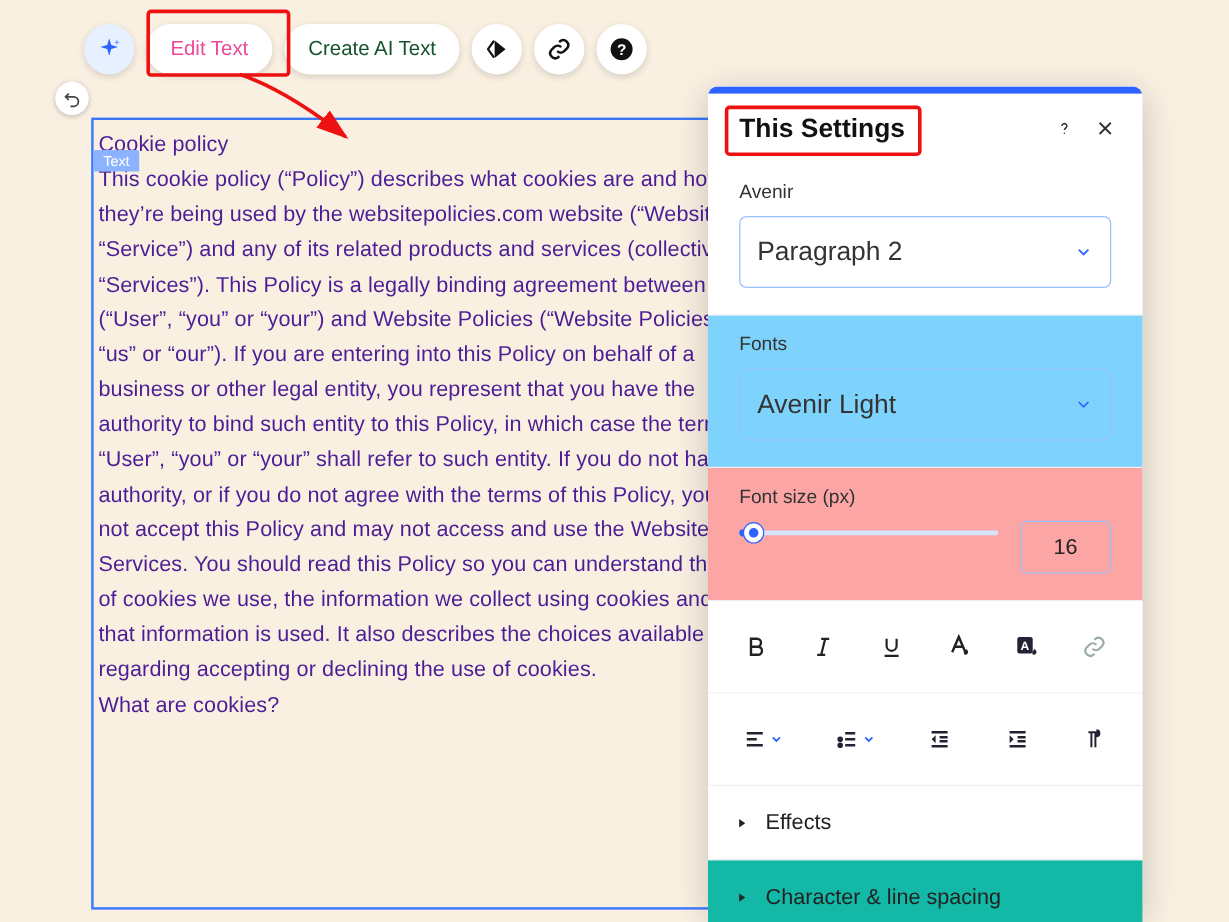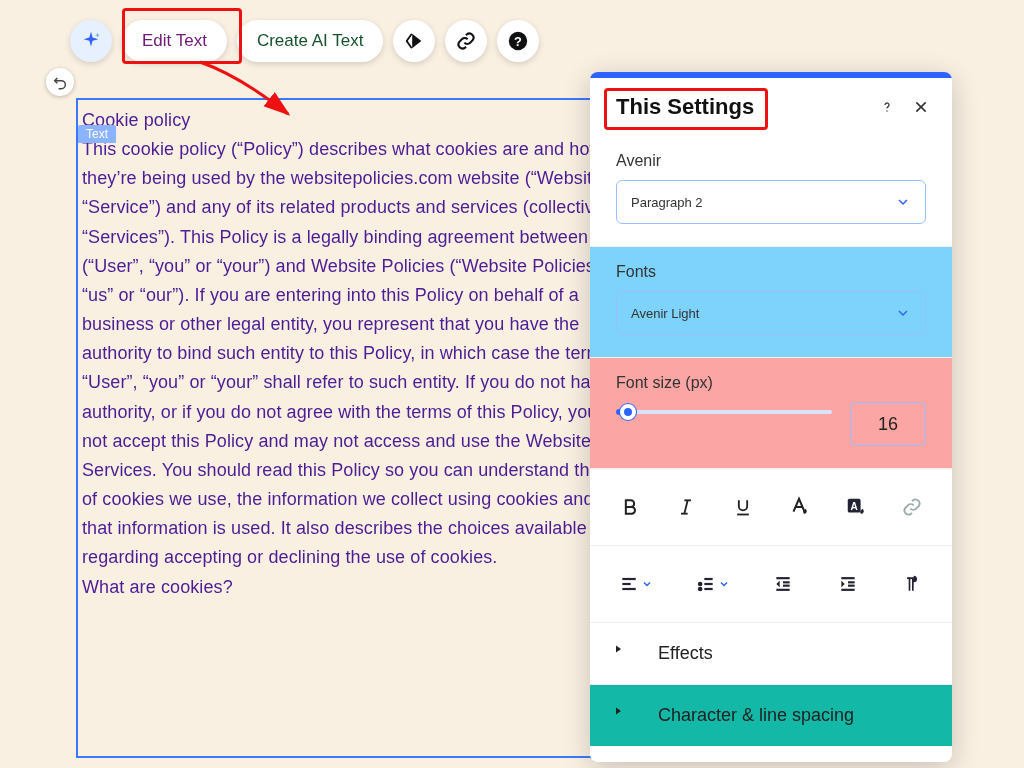--- a/index.html
+++ b/index.html
@@ -41,21 +41,21 @@
     background: #fff;
     display: flex;
     align-items: center;
     padding: 0 20px;
     box-shadow: 0 2px 6px rgba(0,0,0,0.15);
     cursor: pointer;
     font-size: 17px;
     font-weight: 500;
     color: #14532d;
   }
-  .pill-btn.accent-text { color: #701a75; }
+  .pill-btn.accent-text { color: #ec4899; }
 
   
   .highlight-box {
     position: absolute;
     border: 3px solid #e11;
     border-radius: 4px;
     pointer-events: none;
     z-index: 20;
   }
   .arrow {
@@ -164,24 +164,24 @@
     font-size: 16px;
     color: #333;
     margin: 0 0 10px 0;
   }
   .dropdown {
     display: flex;
     align-items: center;
     justify-content: space-between;
     border: 1px solid #9abfff;
     border-radius: 6px;
-    height: 44px;
+    height: 60px;
     padding: 0 14px;
     color: #333;
-    font-size: 13px;
+    font-size: 22px;
     cursor: pointer;
   }
   .dropdown svg { flex: 0 0 auto; }
 
   .slider-row {
     display: flex;
     align-items: flex-start;
     gap: 18px;
   }
   .slider {
@@ -247,27 +247,26 @@
     align-items: center;
     justify-content: center;
     cursor: pointer;
     color: #222;
   }
   .icon-btn.with-carat { width: 52px; }
   .mini-caret { margin-left: 2px; }
 
   .collapse-row {
     display: flex;
-    align-items: flex-start;
+    align-items: center;
     padding: 20px 22px;
     border-bottom: 1px solid #eee;
     font-size: 18px;
     color: #222;
     cursor: pointer;
-    gap: 20px;
   }
   .collapse-row .caret { margin-right: 14px; }
 </style>
 </head>
 <body>
 
 <div class="toolbar">
   <div class="circle-btn accent">
     <svg width="22" height="22" viewBox="0 0 24 24" fill="none">
       <path d="M12 2 L13.8 8.2 L20 10 L13.8 11.8 L12 18 L10.2 11.8 L4 10 L10.2 8.2 Z" fill="#2f63ff"></path>

